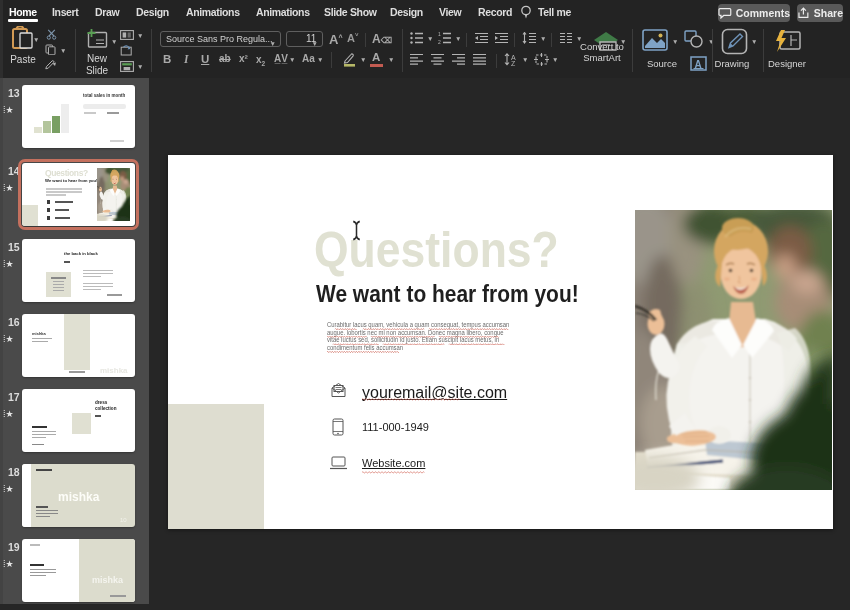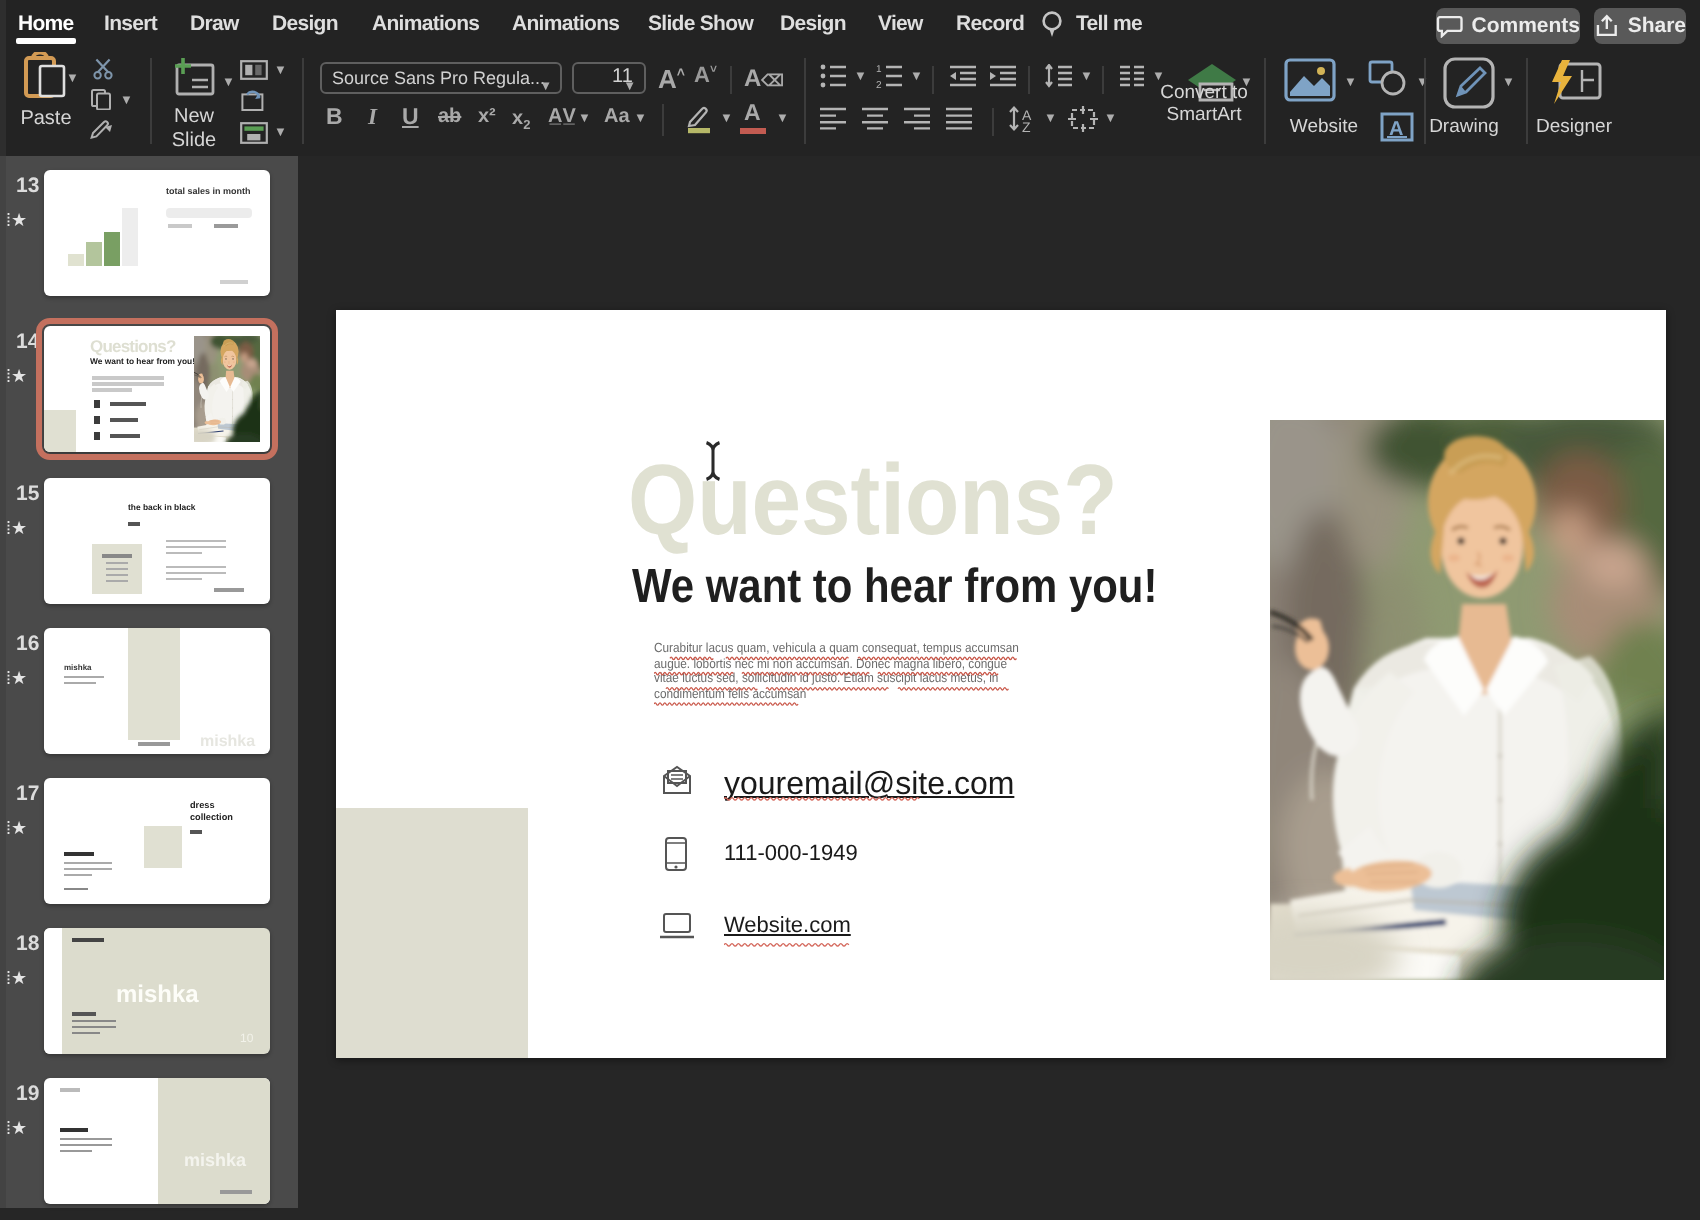--- a/index.html
+++ b/index.html
@@ -206,21 +206,21 @@
     <rect x="1" y="1" width="24" height="20" rx="2" fill="none" stroke="#7fa3c6" stroke-width="1.6"></rect>
     <path d="M3 17 L10 9 L15 14 L19 10 L23 14 V19 H3 Z" fill="#7fa3c6"></path>
     <circle cx="18.5" cy="6.5" r="2" fill="#d2b356"></circle>
   </svg>
   <span class="chev" style="left:672px;top:14px;">▼</span>
   <svg style="position:absolute;left:684px;top:6px;" width="20" height="18" viewBox="0 0 20 18">
       <rect x="1" y="1" width="11" height="10" rx="1" fill="none" stroke="#7fa3c6" stroke-width="1.4"></rect>
       <circle cx="12.5" cy="11.5" r="5.5" fill="#232323" stroke="#b4b4b4" stroke-width="1.4"></circle>
     </svg>
   <span class="chev" style="left:708px;top:14px;">▼</span>
-  <div class="rlabel" style="left:640px;top:35px;width:44px;">Website</div>
+  <div class="rlabel" style="left:640px;top:35px;width:44px;">Source</div>
   <svg style="position:absolute;left:690px;top:32px;" width="17" height="15" viewBox="0 0 17 15">
       <rect x="1" y="1" width="15" height="13" fill="none" stroke="#7fa3c6" stroke-width="1.5"></rect>
       <text x="4.5" y="11.5" font-size="10" font-weight="bold" fill="#7fa3c6" font-family="Liberation Sans">A</text>
       <path d="M3.5 12.5 h10" stroke="#7fa3c6" stroke-width="1"></path>
     </svg>
   <div class="sep" style="left:712px;"></div>
 
   <svg style="position:absolute;left:721px;top:4px;" width="27" height="27" viewBox="0 0 27 27">
     <rect x="1.5" y="1.5" width="24" height="24" rx="5" fill="none" stroke="#b4b4b4" stroke-width="1.6"></rect>
     <path d="M19 6 l2.5 2.5 L12 18 l-4 1.5 L9.5 15 Z" fill="none" stroke="#6f93b8" stroke-width="1.4"></path>

